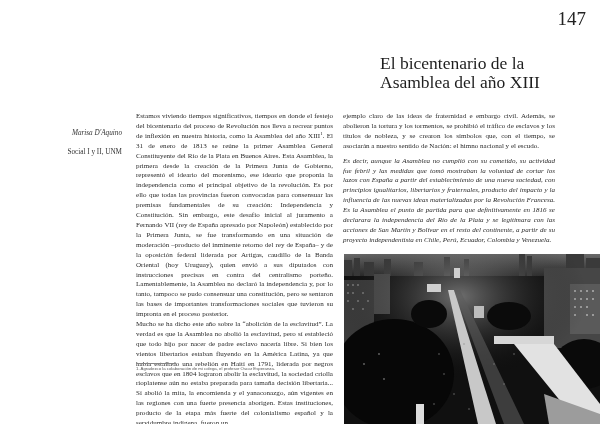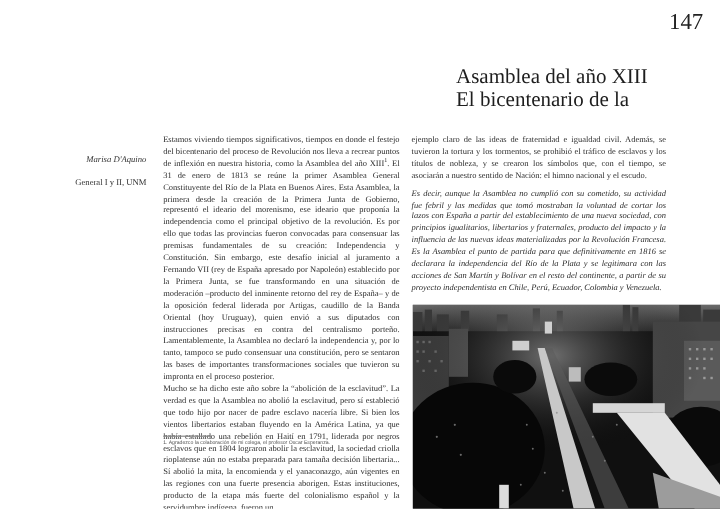--- a/index.html
+++ b/index.html
@@ -44,39 +44,39 @@
       background: #0c0c0c;
     }
     .photo svg { display: block; }
   </style>
 </head>
 <body>
 
 <div class="page-number">147</div>
 
 <div class="title">
+  <div>El bicentenario de la</div>
   <div>Asamblea del año XIII</div>
-  <div>El bicentenario de la</div>
 </div>
 
 <div class="author-block">
   <div class="author-name">Marisa D'Aquino</div>
-  <div>General I y II, UNM</div>
+  <div>Social I y II, UNM</div>
 </div>
 
 <div class="col col-left">
   <p><span>Estamos viviendo tiempos significativos, tiempos en donde el festejo del bicentenario del proceso de Revolución nos lleva a recrear puntos de inflexión en nuestra historia, como la Asamblea del año XIII</span><sup>1</sup><span>. El 31 de enero de 1813 se reúne la primer Asamblea General Constituyente del Río de la Plata en Buenos Aires. Esta Asamblea, la primera desde la creación de la Primera Junta de Gobierno, representó el ideario del morenismo, ese ideario que proponía la independencia como el principal objetivo de la revolución. Es por ello que todas las provincias fueron convocadas para consensuar las premisas fundamentales de su creación: Independencia y Constitución. Sin embargo, este desafío inicial al juramento a Fernando VII (rey de España apresado por Napoleón) establecido por la Primera Junta, se fue transformando en una situación de moderación –producto del inminente retorno del rey de España– y de la oposición federal liderada por Artigas, caudillo de la Banda Oriental (hoy Uruguay), quien envió a sus diputados con instrucciones precisas en contra del centralismo porteño. Lamentablemente, la Asamblea no declaró la independencia y, por lo tanto, tampoco se pudo consensuar una constitución, pero se sentaron las bases de importantes transformaciones sociales que tuvieron su impronta en el proceso posterior.</span></p>
   <p>Mucho se ha dicho este año sobre la “abolición de la esclavitud”. La verdad es que la Asamblea no abolió la esclavitud, pero sí estableció que todo hijo por nacer de padre esclavo nacería libre. Si bien los vientos libertarios estaban fluyendo en la América Latina, ya que había estallado una rebelión en Haití en 1791, liderada por negros esclavos que en 1804 lograron abolir la esclavitud, la sociedad criolla rioplatense aún no estaba preparada para tamaña decisión libertaria... Sí abolió la mita, la encomienda y el yanaconazgo, aún vigentes en las regiones con una fuerte presencia aborigen. Estas instituciones, producto de la etapa más fuerte del colonialismo español y la servidumbre indígena, fueron un</p>
 </div>
 
 <div class="footnote-rule"></div>
 <div class="footnote">1.  Agradezco la colaboración de mi colega, el profesor Oscar Esperanza.</div>
 
 <div class="col col-right">
-  <p>ejemplo claro de las ideas de fraternidad e igualdad civil. Además, se tuvieron la tortura y los tormentos, se prohibió el tráfico de esclavos y los títulos de nobleza, y se crearon los símbolos que, con el tiempo, se asociarán a nuestro sentido de Nación: el himno nacional y el escudo.</p>
+  <p>ejemplo claro de las ideas de fraternidad e embargo civil. Además, se abolieron la tortura y los tormentos, se prohibió el tráfico de esclavos y los títulos de nobleza, y se crearon los símbolos que, con el tiempo, se asociarán a nuestro sentido de Nación: el himno nacional y el escudo.</p>
   <p>Es decir, aunque la Asamblea no cumplió con su cometido, su actividad fue febril y las medidas que tomó mostraban la voluntad de cortar los lazos con España a partir del establecimiento de una nueva sociedad, con principios igualitarios, libertarios y fraternales, producto del impacto y la influencia de las nuevas ideas materializadas por la Revolución Francesa. Es la Asamblea el punto de partida para que definitivamente en 1816 se declarara la independencia del Río de la Plata y se legitimara con las acciones de San Martín y Bolívar en el resto del continente, a partir de su proyecto independentista en Chile, Perú, Ecuador, Colombia y Venezuela.</p>
 </div>
 
 <div class="photo">
   <svg width="256" height="170" viewBox="0 0 256 170" xmlns="http://www.w3.org/2000/svg">
     <defs>
       <linearGradient id="sky" x1="0" y1="0" x2="0" y2="1">
         <stop offset="0" stop-color="#6a6a6a"></stop>
         <stop offset="1" stop-color="#2a2a2a"></stop>
       </linearGradient>

